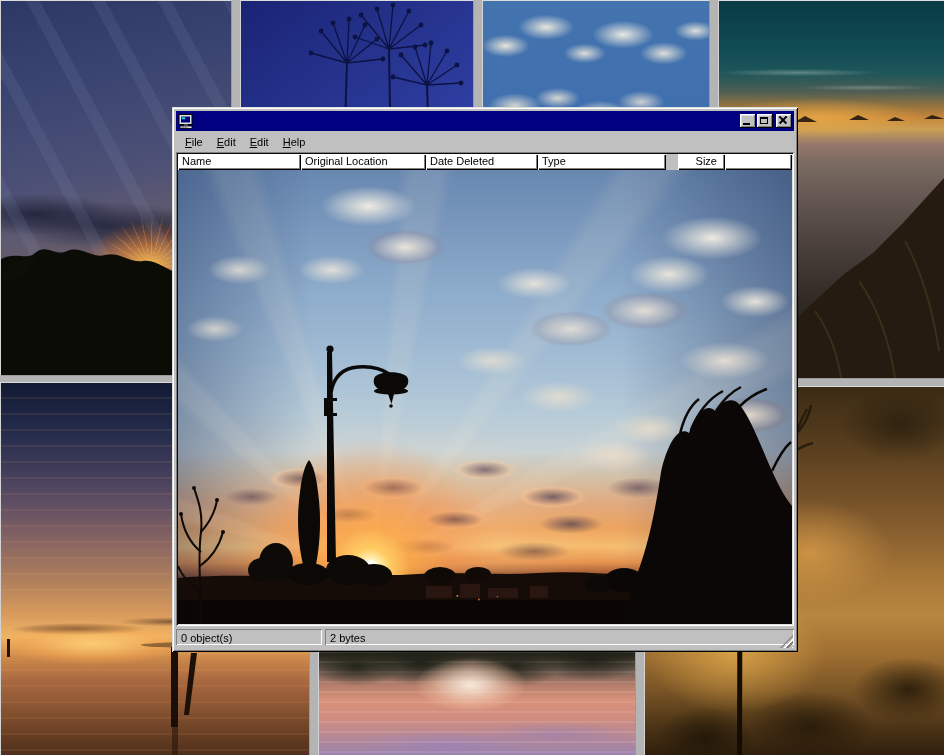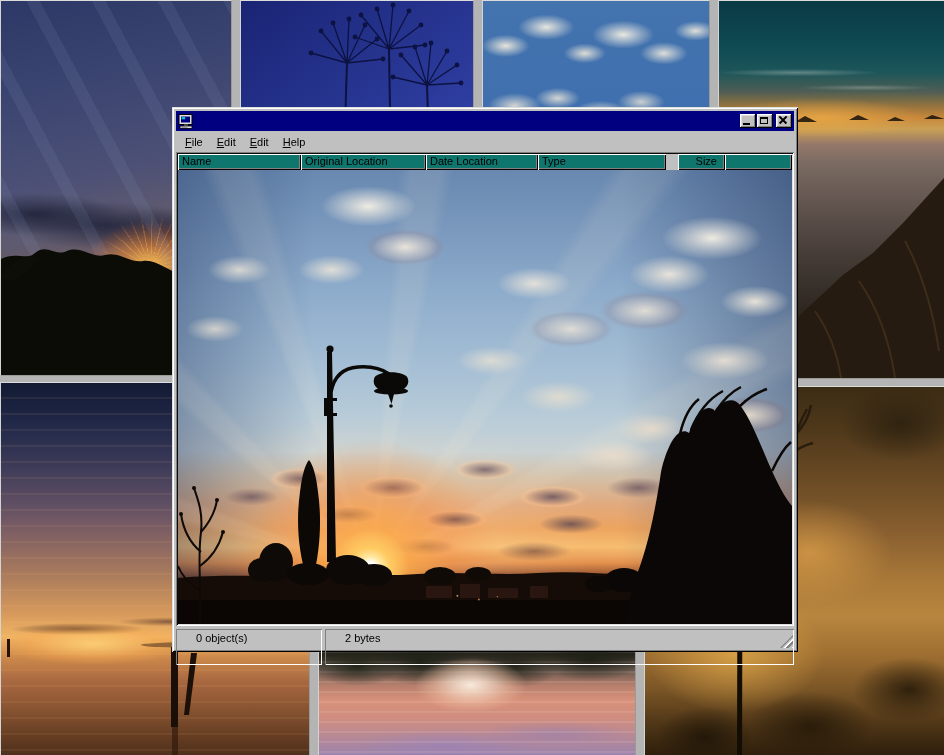--- a/index.html
+++ b/index.html
@@ -100,21 +100,21 @@
   .glyph-x:before,.glyph-x:after{content:"";position:absolute;left:-1px;top:3px;width:10px;height:1.6px;background:#000;}
   .glyph-x:before{transform:rotate(45deg);} .glyph-x:after{transform:rotate(-45deg);}
   #menubar{height:21px;display:flex;align-items:center;padding-left:2px;background:#c0c0c0;}
   .menu-item{font-size:11px;color:#000;padding:3px 7px;cursor:default;}
   .menu-item::first-letter{text-decoration:underline;}
   #client{height:474px;background:#c0c0c0;
           box-shadow:inset 1px 1px 0 #808080, inset -1px -1px 0 #fff, inset 2px 2px 0 #0a0a0a, inset -2px -2px 0 #dfdfdf;
           padding:2px;box-sizing:border-box;position:relative;}
   #hdr{height:16px;display:flex;background:#c0c0c0;}
   .hcell{box-sizing:border-box;font-size:11px;color:#000;padding:1px 4px 0 4px;white-space:nowrap;overflow:hidden;
-         background:#0f766e;box-shadow:inset 1px 1px 0 #fff, inset -1px -1px 0 #000, inset -2px -2px 0 #808080;}
+         background:#ffffff;box-shadow:inset 1px 1px 0 #fff, inset -1px -1px 0 #000, inset -2px -2px 0 #808080;}
   .hcell.right{text-align:right;padding-right:8px;margin-left:12px;}
   #photo{position:relative;width:614px;height:454px;overflow:hidden;background:#9ab;}
   #photo .layer{position:absolute;left:0;top:0;width:100%;height:100%;}
   #skybase{background:
       linear-gradient(90deg, rgba(30,50,92,.38), rgba(30,50,92,0) 22%, rgba(30,50,92,0) 72%, rgba(24,40,80,.42)),
       linear-gradient(180deg,#6888b0 0%,#7c9abe 14%,#8fadcc 28%,#a3bdd4 42%,#b7cbd8 54%,#c9d2d4 62%,#d4bfa6 68%,#e2a97c 74%,#eda45f 79%,#f7bd70 83%,#e2873e 86.5%,#9a5026 88.8%,#3a2013 91%,#180e08 94%,#0c0705 100%);}
   #rays{background:repeating-conic-gradient(from 220deg at 31.3% 87.7%, rgba(255,245,225,0) 0 9deg, rgba(255,240,214,.11) 11deg 15deg, rgba(255,245,225,0) 17deg 27deg);opacity:.9;}
   #haze{background:radial-gradient(300px 170px at 31% 82%, rgba(255,228,190,.3), transparent 75%);}
   #clouds-high{background:
       radial-gradient(70px 30px at 87% 15%, rgba(246,240,228,.95), transparent 72%),
@@ -148,21 +148,21 @@
       radial-gradient(52px 14px at 40% 83%, rgba(120,80,70,.7), rgba(255,180,120,.3) 60%, transparent 80%),
       radial-gradient(46px 12px at 58% 84%, rgba(110,72,64,.65), transparent 80%);}
   #sun{background:radial-gradient(circle at 31.3% 87.7%, #ffffff 0 6px, #ffeaa6 11px, #ffcb62 20px, rgba(250,165,70,.8) 40px, rgba(240,135,60,.38) 80px, rgba(235,120,55,0) 130px);}
   #citylights{background:
       radial-gradient(2px 2px at 45.5% 93.8%, #ffc070, transparent 70%),
       radial-gradient(2px 2px at 49% 94.6%, #ff9850, transparent 70%),
       radial-gradient(1.5px 1.5px at 52% 94%, #e08040, transparent 70%);}
   
   #statusbar{height:20px;margin-top:3px;display:flex;position:relative;}
   .spanel{box-shadow:inset 1px 1px 0 #808080, inset -1px -1px 0 #fff;font-size:11px;color:#000;
-          padding:3px 0 0 20px;box-sizing:border-box;height:36px;white-space:nowrap;overflow:hidden;}
+          padding:3px 0 0 5px;box-sizing:border-box;height:16px;white-space:nowrap;overflow:hidden;}
   #sp1{width:146px;margin-right:3px;}
   #sp2{flex:1;}
   #grip{position:absolute;right:1px;bottom:1px;width:13px;height:13px;
         background:repeating-linear-gradient(135deg, transparent 0 2px, #fff 2px 3px, #808080 3px 5px);
         clip-path:polygon(100% 0, 100% 100%, 0 100%);}
 </style>
 </head>
 <body>
 
 <div id="screen">
@@ -282,21 +282,21 @@
       <span class="menu-item">File</span>
       <span class="menu-item">Edit</span>
       <span class="menu-item">Edit</span>
       <span class="menu-item">Help</span>
     </div>
 
     <div id="client">
       <div id="hdr">
         <div class="hcell" style="width:123px">Name</div>
         <div class="hcell" style="width:125px">Original Location</div>
-        <div class="hcell" style="width:112px">Date Location</div>
+        <div class="hcell" style="width:112px">Date Deleted</div>
         <div class="hcell" style="width:128px">Type</div>
         <div class="hcell right" style="width:47px">Size</div>
         <div class="hcell" style="flex:1"></div>
       </div>
 
       <div id="photo">
         <div class="layer" id="skybase"></div>
         <div class="layer" id="rays"></div>
         <div class="layer" id="clouds-high"></div>
         <div class="layer" id="haze"></div>

